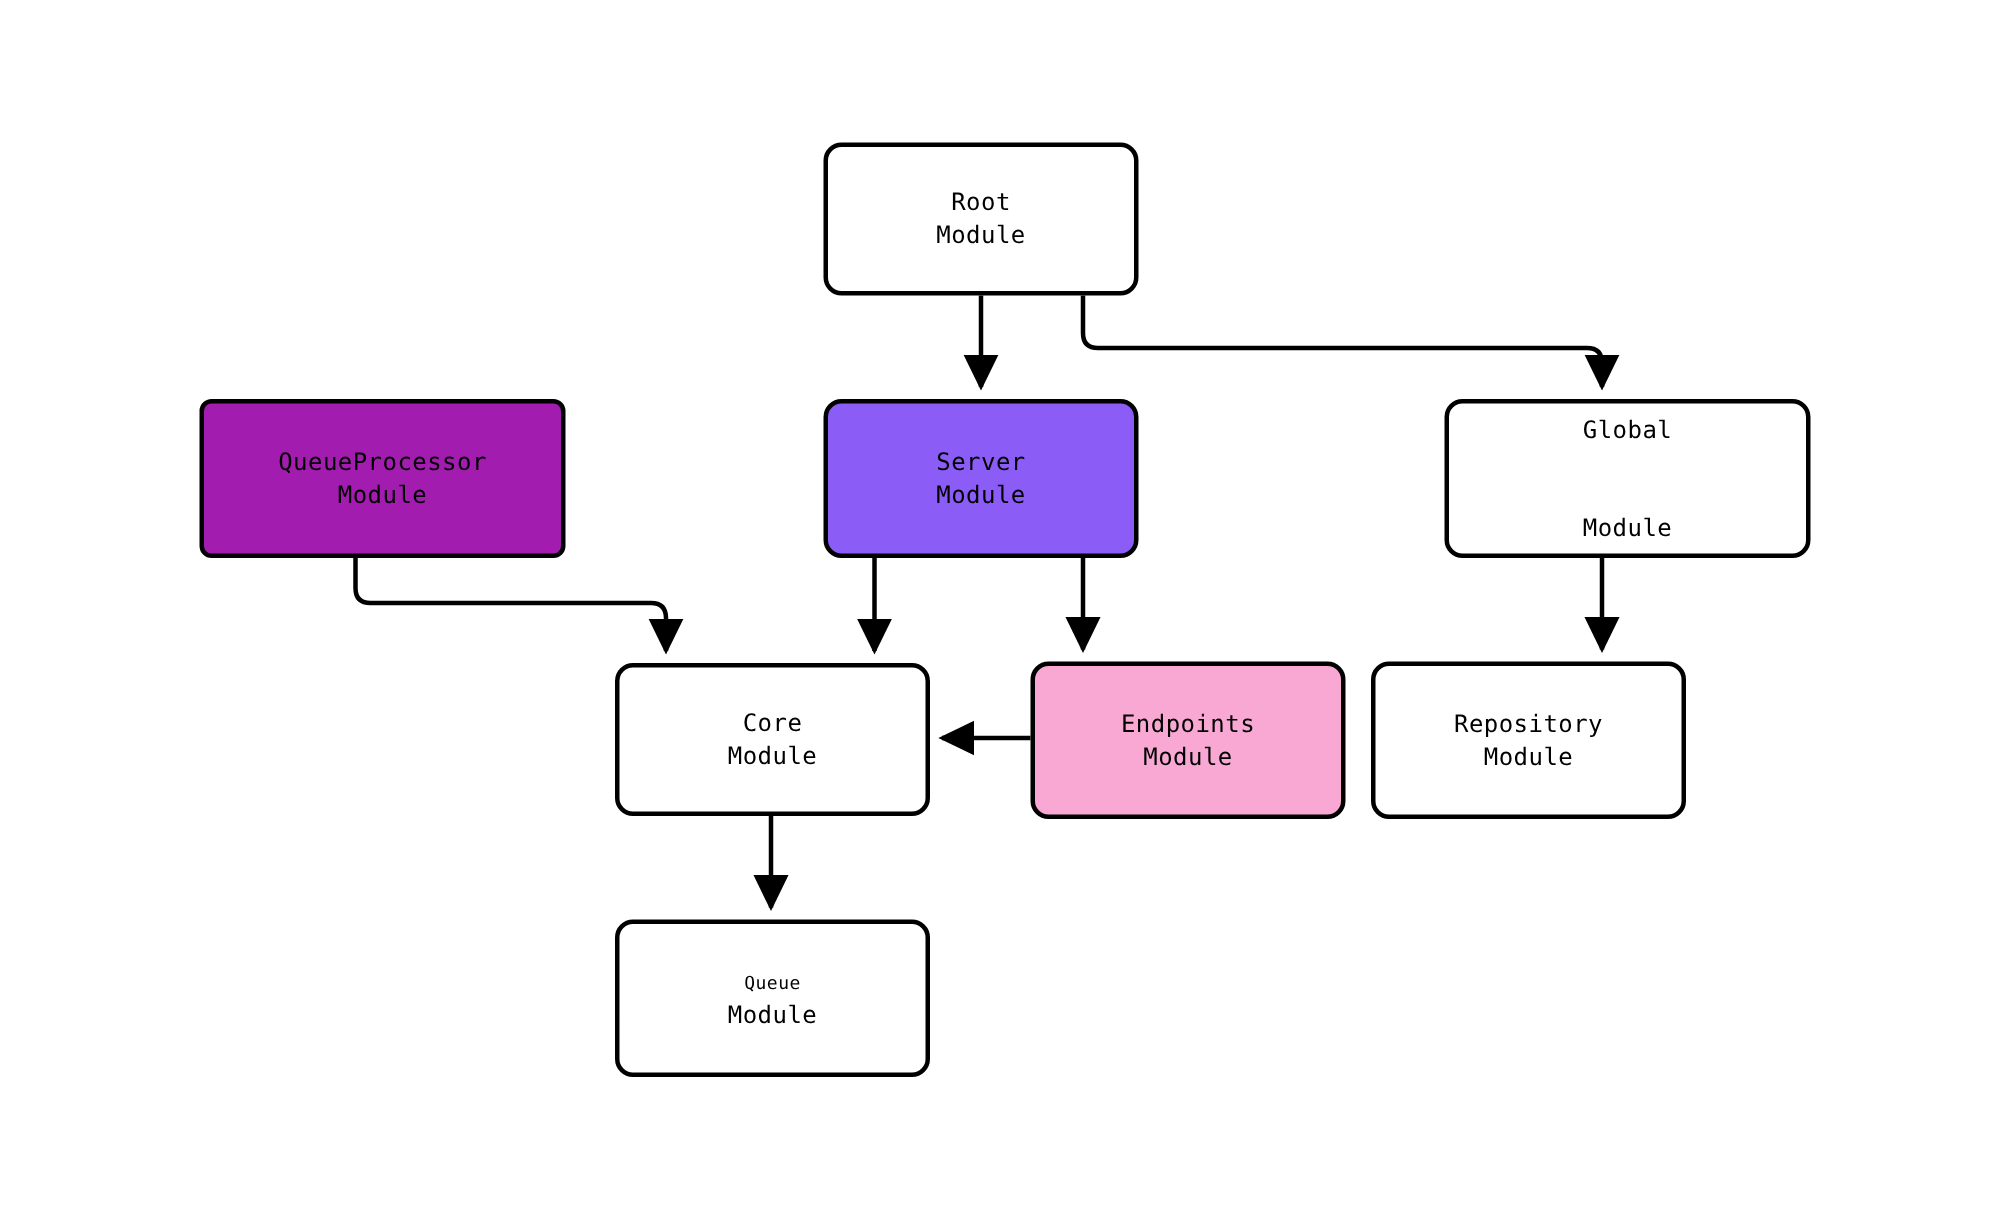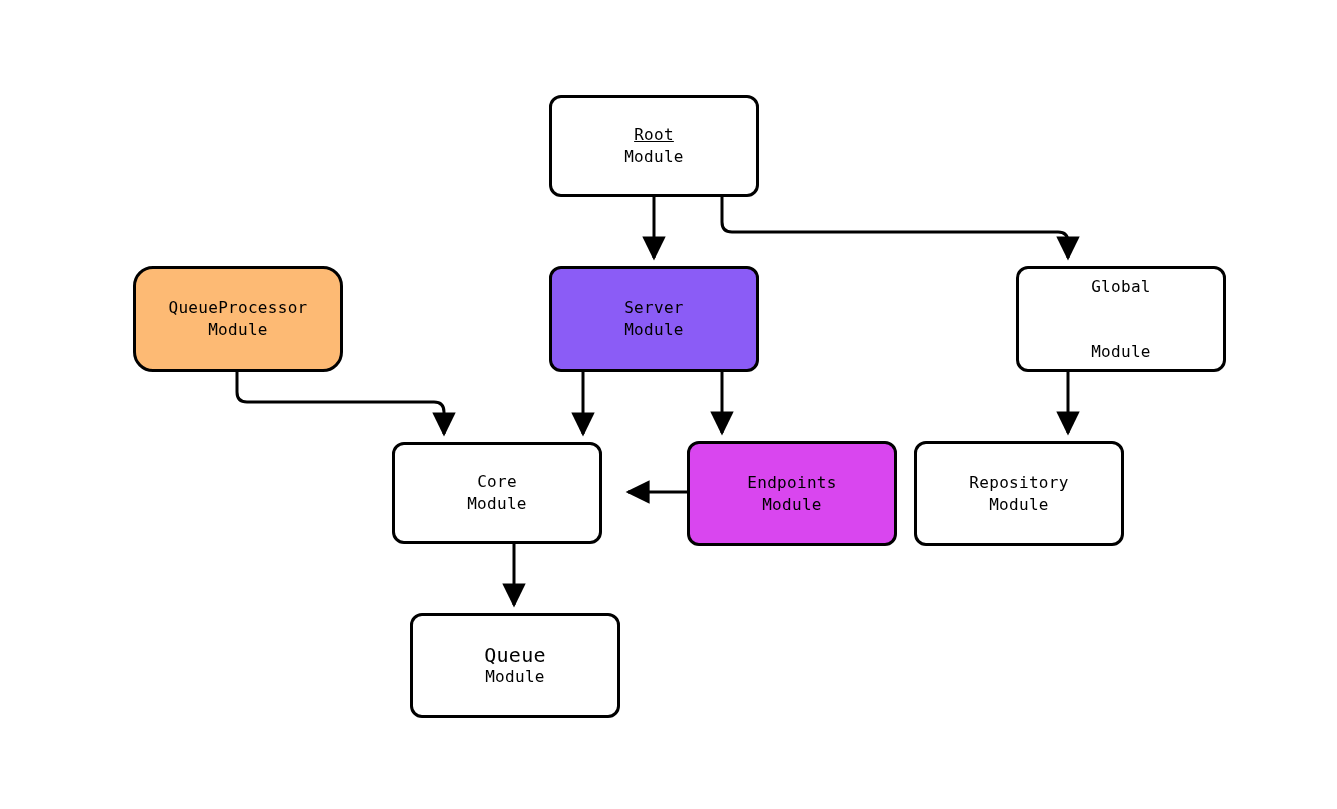--- a/index.html
+++ b/index.html
@@ -72,52 +72,52 @@
 
       <path d="M 687 492 L 628 492" marker-end="url(#arrowhead)"></path>
 
       <path d="M 1068 372 L 1068 433" marker-end="url(#arrowhead)"></path>
 
       <path d="M 514 544 L 514 605" marker-end="url(#arrowhead)"></path>
     </g>
   </svg>
 
   <div class="node" style="left: 549px; top: 95px; width: 210px; height: 102px; background: rgb(255, 255, 255); border: 3px solid rgb(0, 0, 0); border-radius: 12px;">
-    <span class="node-label" style="font-size: 16px; text-decoration: underline;">Root</span>
+    <span class="node-label" style="font-size: 16px;">Root</span>
     <span class="node-label" style="font-size: 16px;">Module</span>
   </div>
 
-  <div class="node" style="left: 133px; top: 266px; width: 210px; height: 106px; background: #fdba74; border: 3px solid rgb(0, 0, 0); border-radius: 20px;">
+  <div class="node" style="left: 133px; top: 266px; width: 244px; height: 106px; background: #a21caf; border: 3px solid rgb(0, 0, 0); border-radius: 8px;">
     <span class="node-label" style="font-size: 16px;">QueueProcessor</span>
     <span class="node-label" style="font-size: 16px;">Module</span>
   </div>
 
   <div class="node" style="left: 549px; top: 266px; width: 210px; height: 106px; background: #8b5cf6; border: 3px solid rgb(0, 0, 0); border-radius: 12px;">
     <span class="node-label" style="font-size: 16px;">Server</span>
     <span class="node-label" style="font-size: 16px;">Module</span>
   </div>
 
-  <div class="node" style="left: 1016px; top: 266px; width: 210px; height: 106px; background: rgb(255, 255, 255); border: 3px solid rgb(0, 0, 0); border-radius: 12px; gap: 43px;">
+  <div class="node" style="left: 963px; top: 266px; width: 244px; height: 106px; background: rgb(255, 255, 255); border: 3px solid rgb(0, 0, 0); border-radius: 12px; gap: 43px;">
     <span class="node-label" style="font-size: 16px;">Global</span>
     <span class="node-label" style="font-size: 16px;">Module</span>
   </div>
 
-  <div class="node" style="left: 392px; top: 442px; width: 210px; height: 102px; background: rgb(255, 255, 255); border: 3px solid rgb(0, 0, 0); border-radius: 12px;">
+  <div class="node" style="left: 410px; top: 442px; width: 210px; height: 102px; background: rgb(255, 255, 255); border: 3px solid rgb(0, 0, 0); border-radius: 12px;">
     <span class="node-label" style="font-size: 16px;">Core</span>
     <span class="node-label" style="font-size: 16px;">Module</span>
   </div>
 
-  <div class="node" style="left: 687px; top: 441px; width: 210px; height: 105px; background: #d946ef; border: 3px solid rgb(0, 0, 0); border-radius: 12px;">
+  <div class="node" style="left: 687px; top: 441px; width: 210px; height: 105px; background: #f9a8d4; border: 3px solid rgb(0, 0, 0); border-radius: 12px;">
     <span class="node-label" style="font-size: 16px;">Endpoints</span>
     <span class="node-label" style="font-size: 16px;">Module</span>
   </div>
 
   <div class="node" style="left: 914px; top: 441px; width: 210px; height: 105px; background: rgb(255, 255, 255); border: 3px solid rgb(0, 0, 0); border-radius: 12px;">
     <span class="node-label" style="font-size: 16px;">Repository</span>
     <span class="node-label" style="font-size: 16px;">Module</span>
   </div>
 
   <div class="node" style="left: 410px; top: 613px; width: 210px; height: 105px; background: rgb(255, 255, 255); border: 3px solid rgb(0, 0, 0); border-radius: 12px;">
-    <span class="node-label" style="font-size: 20px;">Queue</span>
+    <span class="node-label" style="font-size: 12px;">Queue</span>
     <span class="node-label" style="font-size: 16px;">Module</span>
   </div>
 
 </div>
 
 </body></html>

